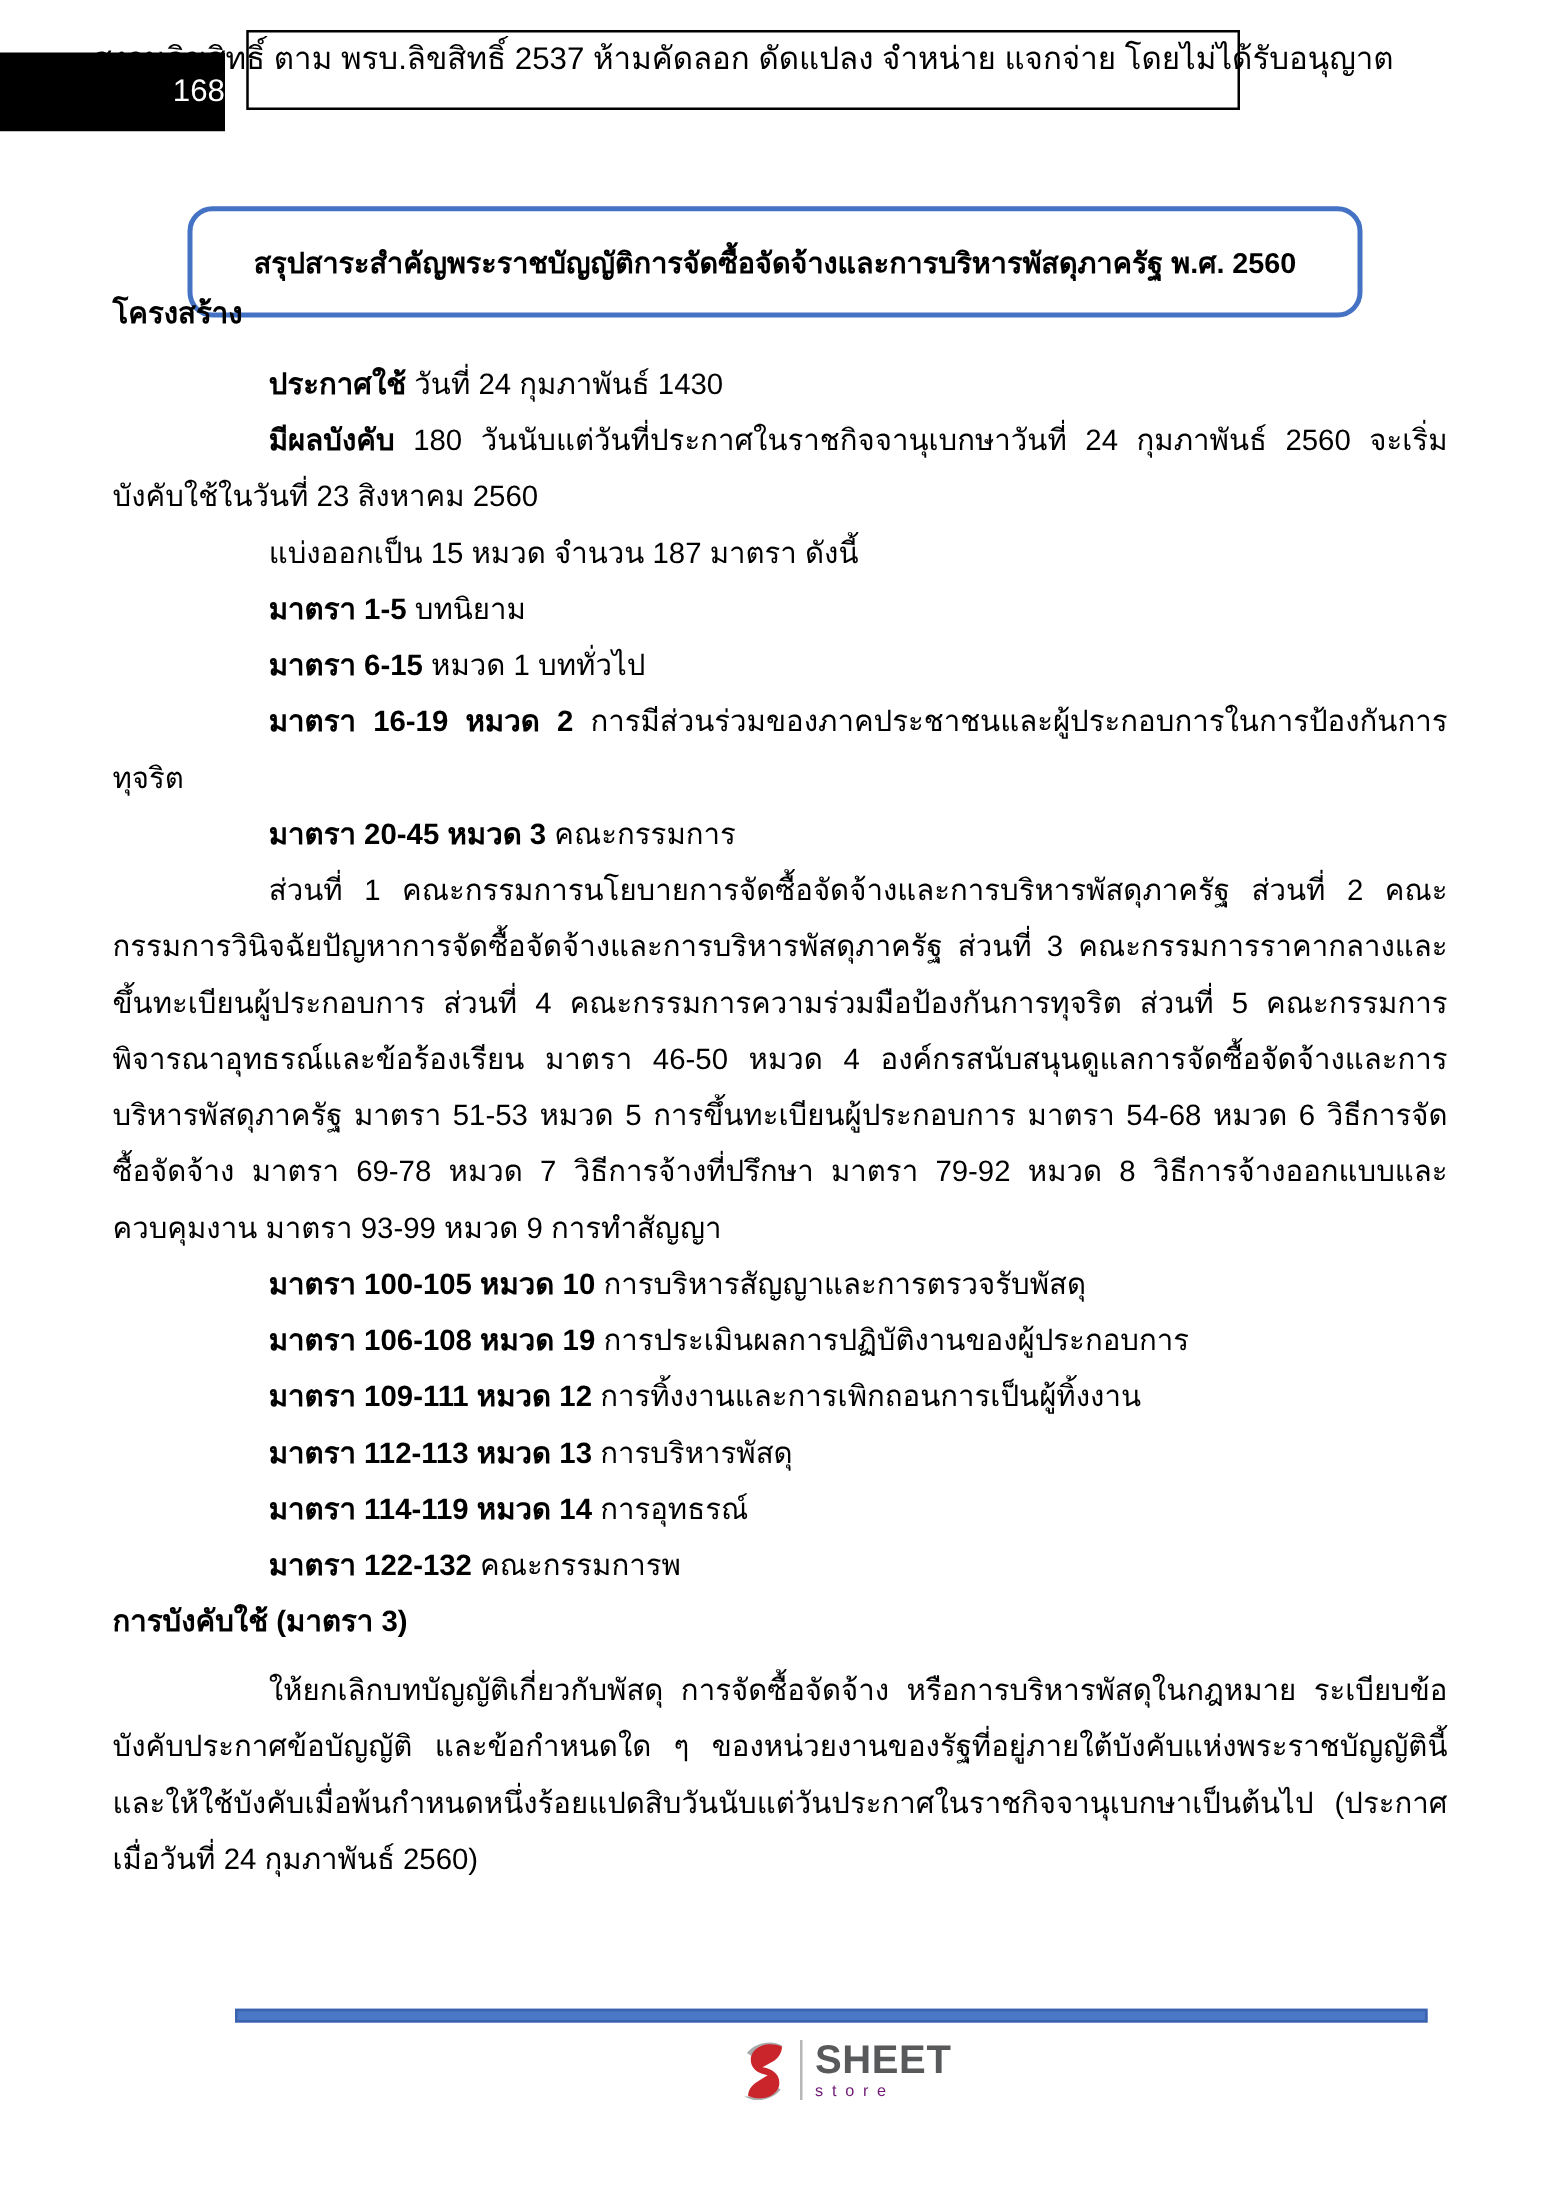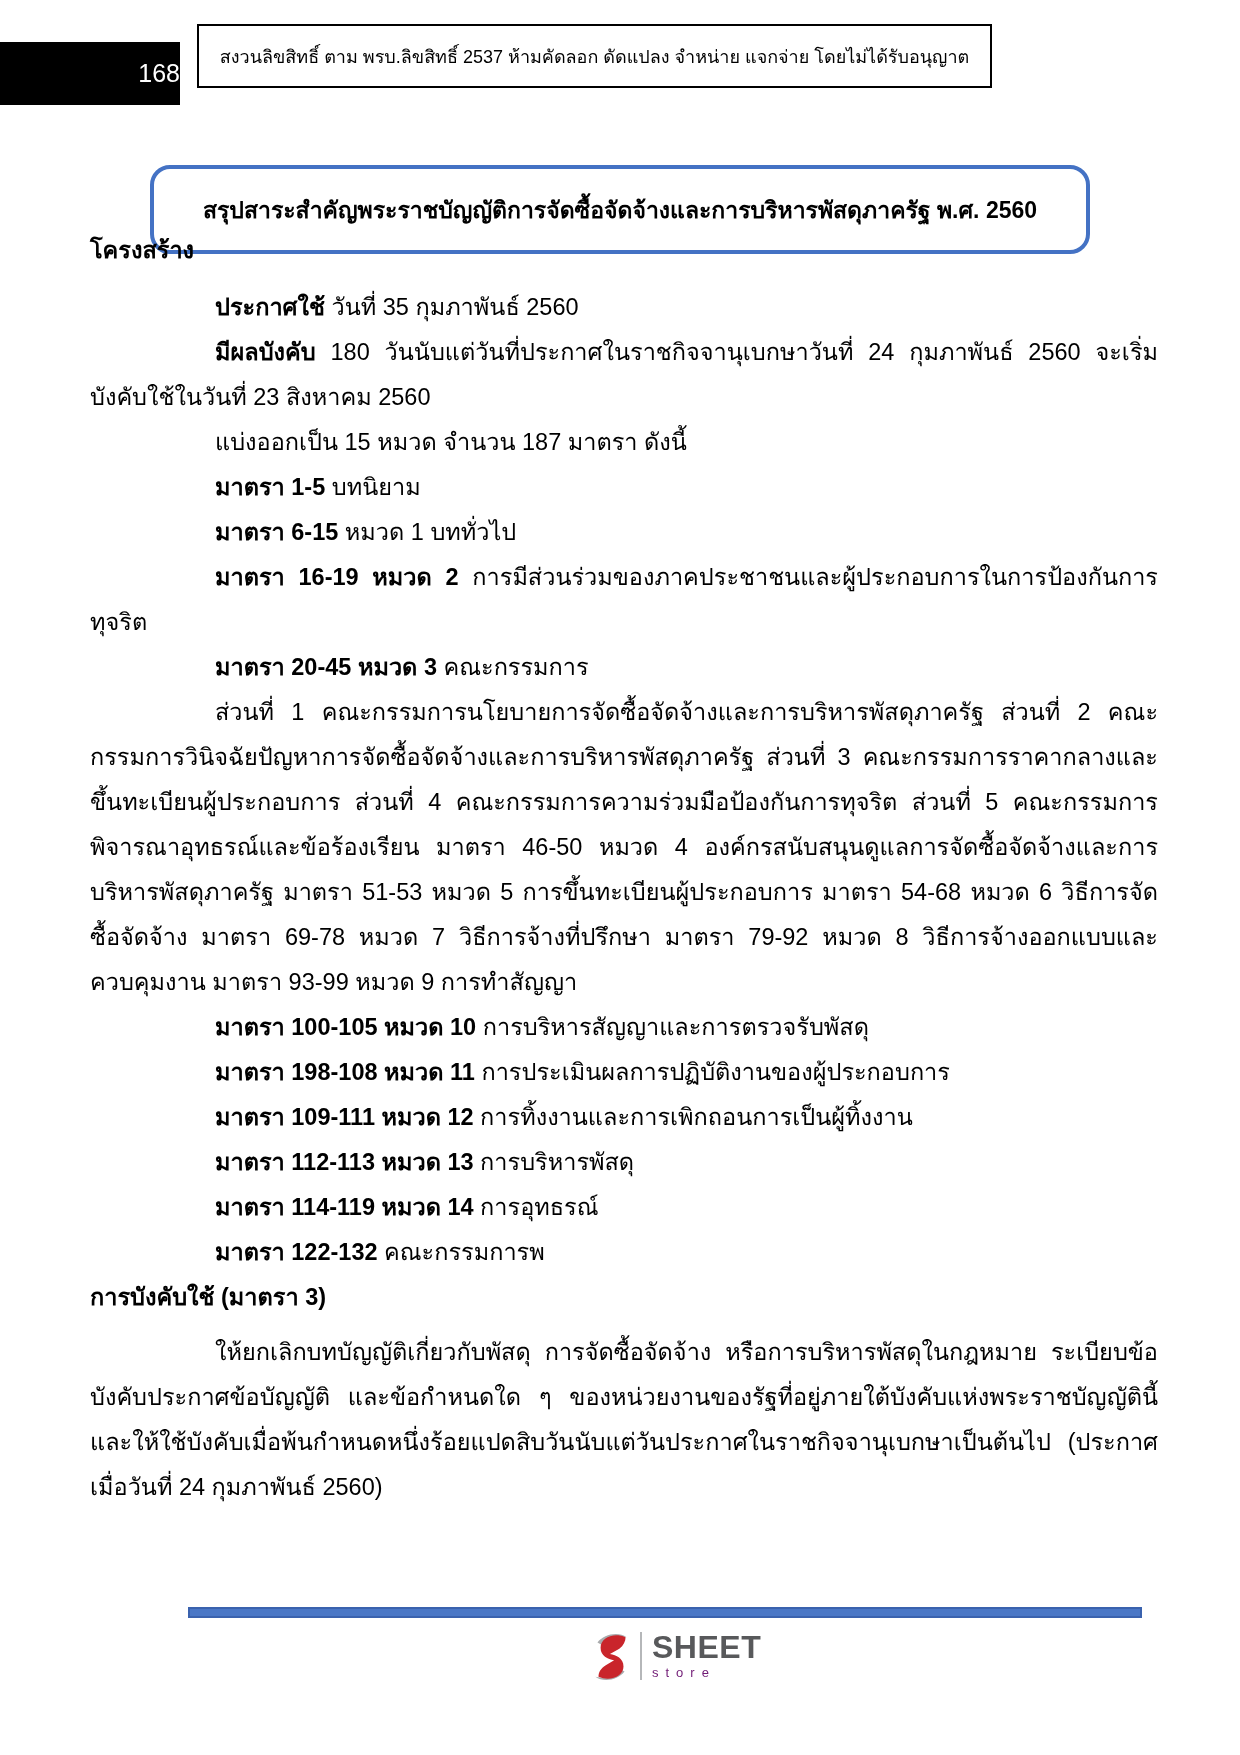--- a/index.html
+++ b/index.html
@@ -22,22 +22,22 @@
     display: flex; align-items: center; justify-content: flex-end;
     box-sizing: border-box;
     font-size: 25px;
   }
   .copyright-box {
     position: absolute;
     left: 197px; top: 24px;
     width: 795px; height: 64px;
     border: 2px solid #000000;
     box-sizing: border-box;
-    display: flex; align-items: center; justify-content: center;
-    font-size: 18px;
+    display: flex; align-items: flex-start; justify-content: center;
+    font-size: 25px;
     white-space: nowrap;
   }
   
   .title-box {
     position: absolute;
     left: 150px; top: 126px;
     width: 940px; height: 89px;
     border: 4px solid #4472C4;
     border-radius: 20px;
     box-sizing: border-box;
@@ -114,30 +114,30 @@
     <span>สงวนลิขสิทธิ์ ตาม พรบ.ลิขสิทธิ์ 2537 ห้ามคัดลอก ดัดแปลง จำหน่าย แจกจ่าย โดยไม่ได้รับอนุญาต</span>
   </div>
 
   <div class="title-box">
     <span>สรุปสาระสำคัญพระราชบัญญัติการจัดซื้อจัดจ้างและการบริหารพัสดุภาครัฐ พ.ศ. 2560</span>
   </div>
 
   <div class="content">
     <div class="heading">โครงสร้าง</div>
 
-    <p class="para"><b>ประกาศใช้</b><span> วันที่ 35 กุมภาพันธ์ 2560</span></p>
+    <p class="para"><b>ประกาศใช้</b><span> วันที่ 24 กุมภาพันธ์ 1430</span></p>
     <p class="para"><b>มีผลบังคับ</b><span> 180 วันนับแต่วันที่ประกาศในราชกิจจานุเบกษาวันที่ 24 กุมภาพันธ์ 2560 จะเริ่มบังคับใช้ในวันที่ 23 สิงหาคม 2560</span></p>
     <p class="para"><b></b><span>แบ่งออกเป็น 15 หมวด จำนวน 187 มาตรา ดังนี้</span></p>
     <p class="para"><b>มาตรา 1-5</b><span> บทนิยาม</span></p>
     <p class="para"><b>มาตรา 6-15</b><span> หมวด 1 บททั่วไป</span></p>
     <p class="para"><b>มาตรา 16-19 หมวด 2</b><span> การมีส่วนร่วมของภาคประชาชนและผู้ประกอบการในการป้องกันการทุจริต</span></p>
     <p class="para"><b>มาตรา 20-45 หมวด 3</b><span> คณะกรรมการ</span></p>
     <p class="para"><b></b><span>ส่วนที่ 1 คณะกรรมการนโยบายการจัดซื้อจัดจ้างและการบริหารพัสดุภาครัฐ ส่วนที่ 2 คณะกรรมการวินิจฉัยปัญหาการจัดซื้อจัดจ้างและการบริหารพัสดุภาครัฐ ส่วนที่ 3 คณะกรรมการราคากลางและขึ้นทะเบียนผู้ประกอบการ ส่วนที่ 4 คณะกรรมการความร่วมมือป้องกันการทุจริต ส่วนที่ 5 คณะกรรมการพิจารณาอุทธรณ์และข้อร้องเรียน มาตรา 46-50 หมวด 4 องค์กรสนับสนุนดูแลการจัดซื้อจัดจ้างและการบริหารพัสดุภาครัฐ มาตรา 51-53 หมวด 5 การขึ้นทะเบียนผู้ประกอบการ มาตรา 54-68 หมวด 6 วิธีการจัดซื้อจัดจ้าง มาตรา 69-78 หมวด 7 วิธีการจ้างที่ปรึกษา มาตรา 79-92 หมวด 8 วิธีการจ้างออกแบบและควบคุมงาน มาตรา 93-99 หมวด 9 การทำสัญญา</span></p>
     <p class="para"><b>มาตรา 100-105 หมวด 10</b><span> การบริหารสัญญาและการตรวจรับพัสดุ</span></p>
-    <p class="para"><b>มาตรา 198-108 หมวด 11</b><span> การประเมินผลการปฏิบัติงานของผู้ประกอบการ</span></p>
+    <p class="para"><b>มาตรา 106-108 หมวด 19</b><span> การประเมินผลการปฏิบัติงานของผู้ประกอบการ</span></p>
     <p class="para"><b>มาตรา 109-111 หมวด 12</b><span> การทิ้งงานและการเพิกถอนการเป็นผู้ทิ้งงาน</span></p>
     <p class="para"><b>มาตรา 112-113 หมวด 13</b><span> การบริหารพัสดุ</span></p>
     <p class="para"><b>มาตรา 114-119 หมวด 14</b><span> การอุทธรณ์</span></p>
     <p class="para"><b>มาตรา 122-132</b><span> คณะกรรมการพ</span></p>
 
     <div class="heading h2">การบังคับใช้ (มาตรา 3)</div>
 
     <p class="para"><span>ให้ยกเลิกบทบัญญัติเกี่ยวกับพัสดุ การจัดซื้อจัดจ้าง หรือการบริหารพัสดุในกฎหมาย ระเบียบข้อบังคับประกาศข้อบัญญัติ และข้อกำหนดใด ๆ ของหน่วยงานของรัฐที่อยู่ภายใต้บังคับแห่งพระราชบัญญัตินี้ และให้ใช้บังคับเมื่อพ้นกำหนดหนึ่งร้อยแปดสิบวันนับแต่วันประกาศในราชกิจจานุเบกษาเป็นต้นไป (ประกาศ เมื่อวันที่ 24 กุมภาพันธ์ 2560)</span></p>
   </div>
 

